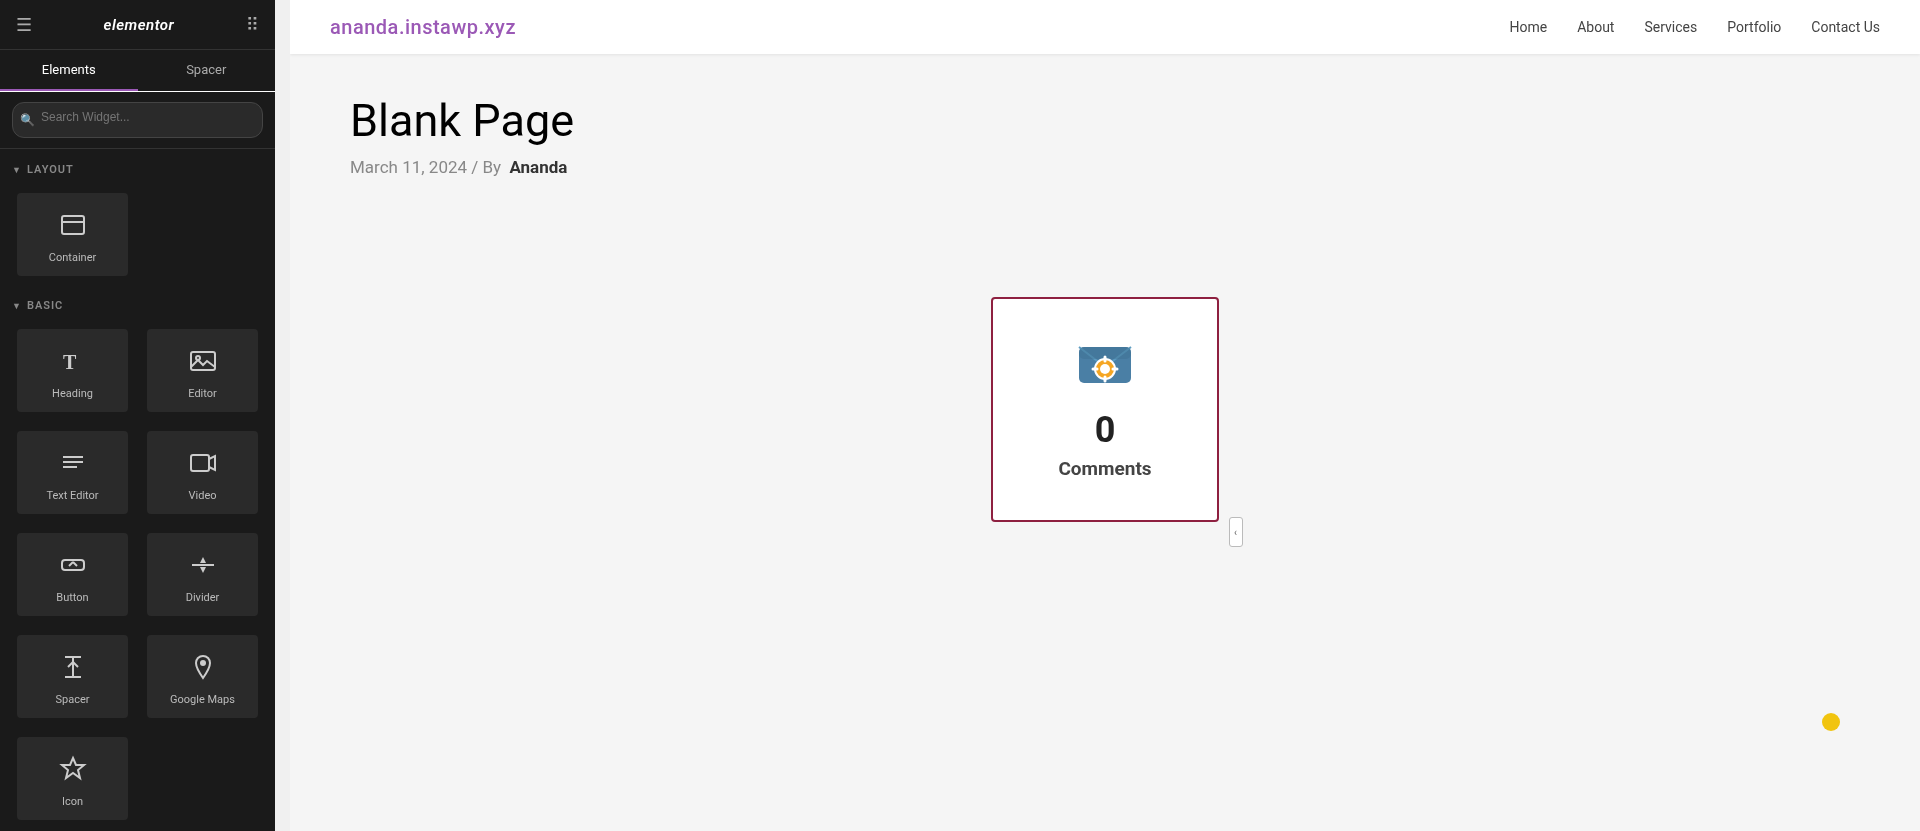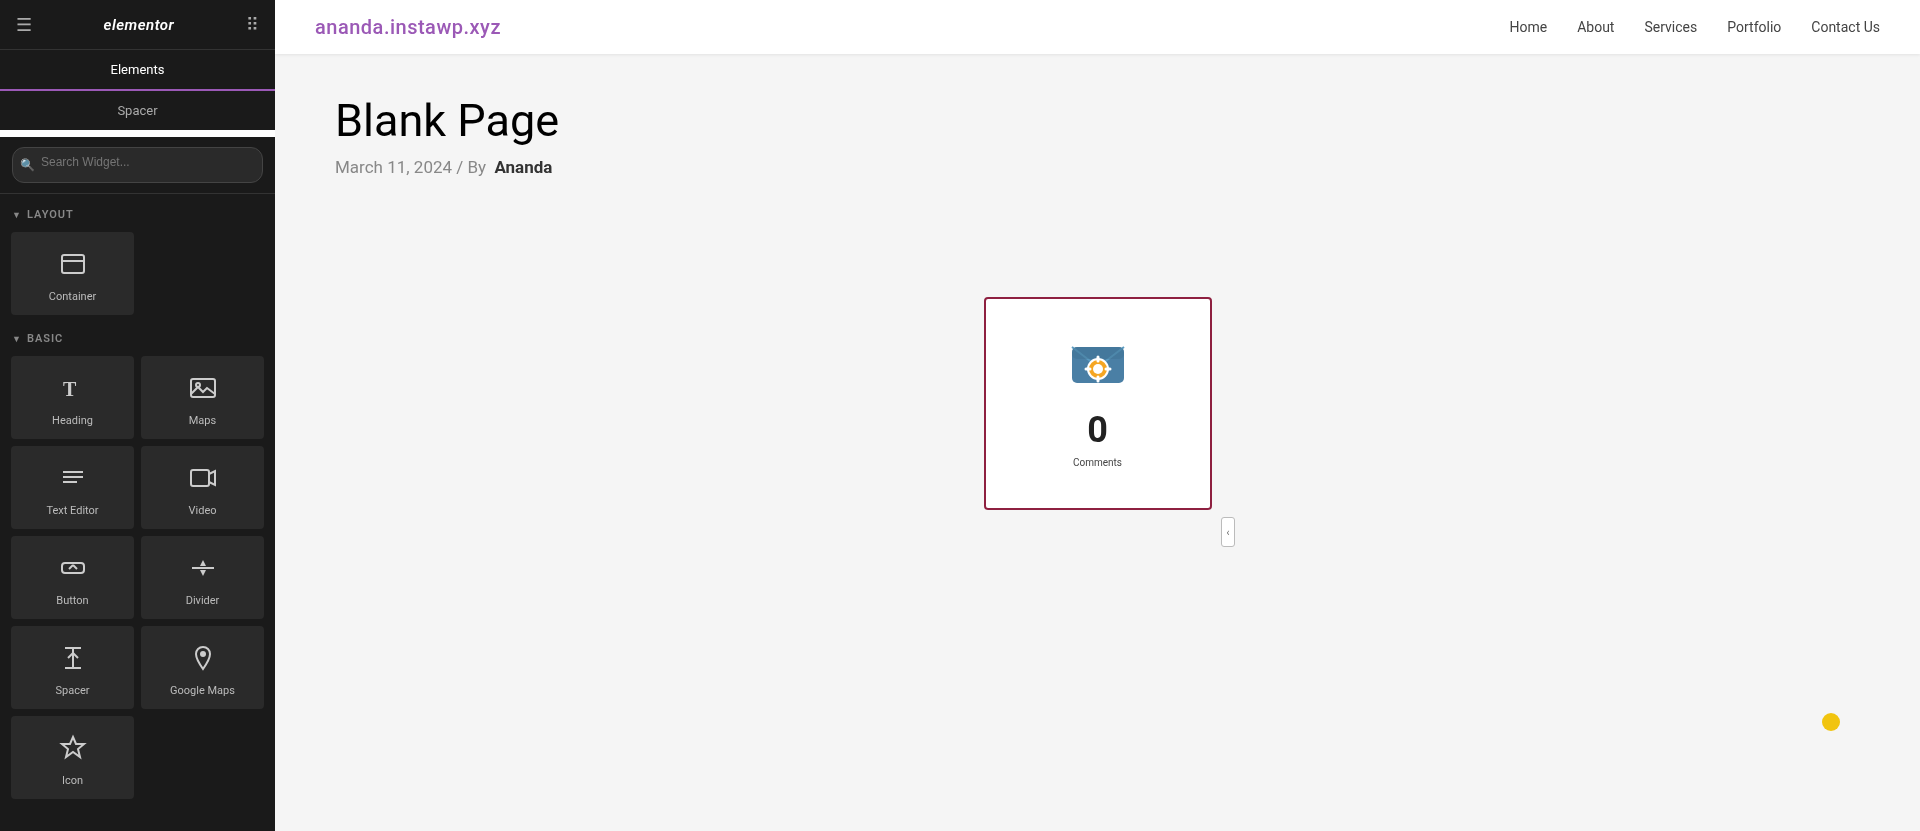--- a/index.html
+++ b/index.html
@@ -36,22 +36,21 @@
     .hamburger-icon, .grid-icon {
       color: #aaa;
       cursor: pointer;
       font-size: 18px;
       display: flex;
       align-items: center;
     }
 
     .sidebar-tabs {
       display: flex;
-      border-bottom: 7px solid #ffffff;
-      flex-direction: column;
+      border-bottom: 1px solid #ffffff;
     }
 
     .sidebar-tab {
       flex: 1;
       text-align: center;
       padding: 12px 0;
       font-size: 13px;
       cursor: pointer;
       color: #aaa;
     }
@@ -124,21 +123,21 @@
 
     .widget-item {
       background: #2a2a2a;
       border-radius: 4px;
       display: flex;
       flex-direction: column;
       align-items: center;
       justify-content: center;
       padding: 18px 8px 12px;
       cursor: pointer;
-      margin: 3px;
+      margin: 9px;
       gap: 8px;
       transition: background 0.15s;
     }
 
     .widget-icon {
       color: #ccc;
       font-size: 22px;
       line-height: 1;
     }
 
@@ -147,20 +146,21 @@
       font-size: 11px;
       text-align: center;
     }
 
     
     .main-area {
       flex: 1;
       background: #f5f5f5;
       overflow-y: auto;
       position: relative;
+      margin-left: 15px;
     }
 
     
     .top-nav {
       background: #fff;
       display: flex;
       align-items: center;
       justify-content: space-between;
       padding: 0 40px;
       height: 54px;
@@ -214,22 +214,23 @@
     }
 
     .comments-number {
       font-size: 36px;
       font-weight: 700;
       color: #222;
       margin-bottom: 6px;
     }
 
     .comments-label {
-      font-size: 10px;
+      font-size: 19px;
       color: #444;
+      font-weight: bold;
     }
 
     
     .cursor-dot {
       position: fixed;
       width: 18px;
       height: 18px;
       border-radius: 50%;
       background: #f1c40f;
       right: 80px;
@@ -307,21 +308,21 @@
       </div>
 
       <div class="widget-item">
         <div class="widget-icon">
           <svg class="icon-svg" viewBox="0 0 28 28" fill="none" stroke="#ccc" stroke-width="2">
             <rect x="2" y="5" width="24" height="18" rx="2"></rect>
             <circle cx="9" cy="11" r="2"></circle>
             <polyline points="2,20 9,13 14,18 18,14 26,20"></polyline>
           </svg>
         </div>
-        <span class="widget-label">Maps</span>
+        <span class="widget-label">Editor</span>
       </div>
 
       <div class="widget-item">
         <div class="widget-icon">
           <svg class="icon-svg" viewBox="0 0 28 28" fill="none" stroke="#ccc" stroke-width="2">
             <line x1="4" y1="8" x2="24" y2="8"></line>
             <line x1="4" y1="13" x2="24" y2="13"></line>
             <line x1="4" y1="18" x2="18" y2="18"></line>
           </svg>
         </div>

